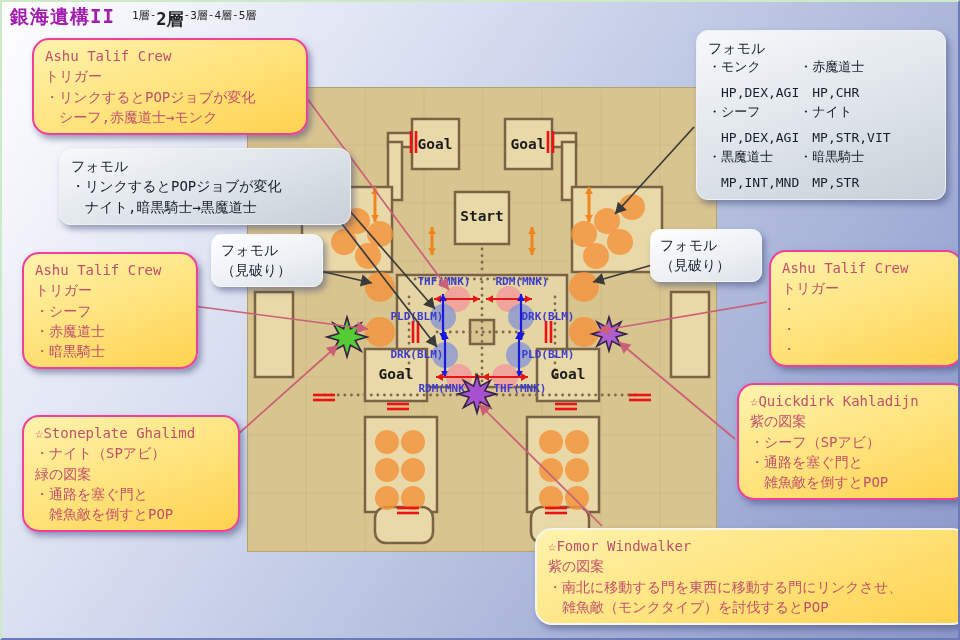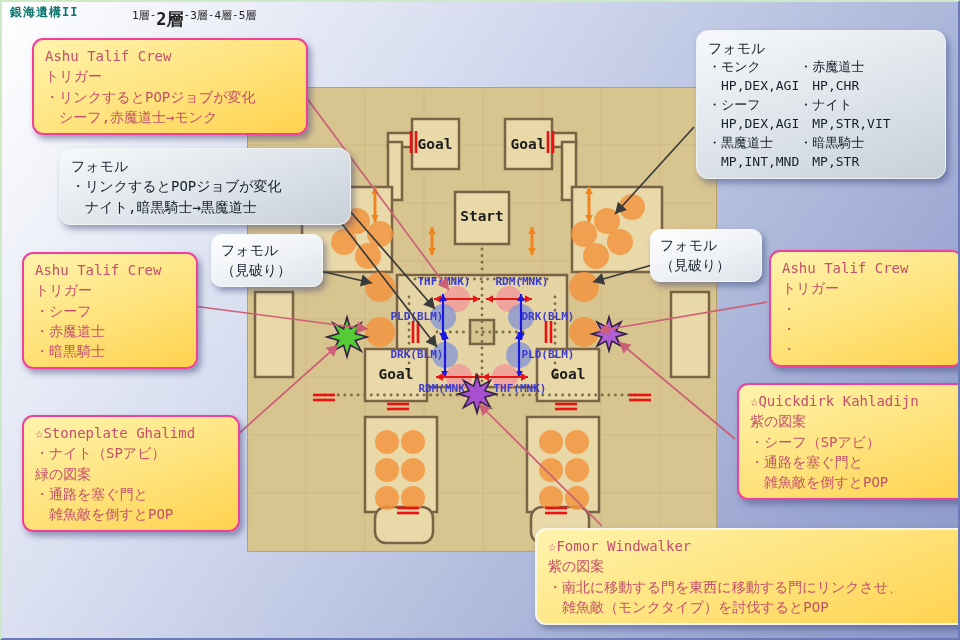--- a/index.html
+++ b/index.html
@@ -4,42 +4,42 @@
 <style>
   html,body{margin:0;padding:0;}
   body{
     width:960px;height:640px;position:relative;overflow:hidden;
     font-family:"DejaVu Sans Mono","DejaVu Sans",sans-serif;
     background:linear-gradient(125deg,#ffffff 0%,#f2f4fa 12%,#d7ddf0 35%,#b3bede 62%,#97a3d0 85%,#8b97c8 100%);
     box-sizing:border-box;
     border-style:solid;border-width:2px;
     border-color:#cde9c8 #6d7ab8 #6d7ab8 #cde9c8;
   }
-  .page-title{position:absolute;left:8px;top:2px;font-size:12px;font-weight:bold;color:#0f766e;letter-spacing:1px;}
+  .page-title{position:absolute;left:8px;top:2px;font-size:19px;font-weight:bold;color:#a21caf;letter-spacing:1px;}
   .floor-nav{position:absolute;left:130px;top:6px;color:#222;}
   .floor-nav .fl{font-size:11px;vertical-align:top;cursor:pointer;}
   .floor-nav .fl.active{font-size:17px;font-weight:bold;}
   .floor-nav .sep{font-size:11px;vertical-align:top;}
 
   .map-wrap{position:absolute;left:245px;top:85px;width:470px;height:465px;z-index:1;}
   #map-svg{display:block;}
 
-  .callout{position:absolute;z-index:3;border-radius:11px;line-height:1.45;
+  .callout{position:absolute;z-index:3;border-radius:17px;line-height:1.45;
     box-shadow:3px 4px 6px rgba(60,70,120,.5);}
   .callout-yellow{background:linear-gradient(160deg,#fff3ac 0%,#ffe27a 55%,#ffd24e 100%);
     border:2px solid #f0409c;color:#c2506b;padding:6px 11px;font-size:14px;}
   .callout-yellow.border-white{border-color:#f7f5ec;}
   .callout-gray{background:linear-gradient(160deg,#f7f9fb 0%,#dde3e9 55%,#c7cfd8 100%);
     border:1px solid #eef2f5;color:#16202a;padding:7px 11px;font-size:14px;border-radius:12px;}
   .callout-white{background:linear-gradient(160deg,#ffffff 0%,#eef1f5 55%,#dde3ea 100%);
     border:1px solid #f4f6f8;color:#16202a;padding:5px 9px;font-size:14px;border-radius:10px;}
   .c-line,.c-title{white-space:pre-wrap;}
   .stats-cols{display:flex;gap:0;font-size:13px;}
   .stats-col{flex:0 0 auto;}
-  .stats-val{padding-left:13px;}
+  .stats-val{padding-left:13px;margin-top:7px;}
 
   #connector-svg{position:absolute;left:0;top:0;z-index:2;pointer-events:none;}
   svg text{user-select:none;}
 </style>
 </head>
 <body>
 
 <div class="page-title">銀海遺構II</div>
 <div class="floor-nav">
   <span class="fl">1層</span><span class="sep">-</span><span class="fl active">2層</span><span class="sep">-</span><span class="fl">3層</span><span class="sep">-</span><span class="fl">4層</span><span class="sep">-</span><span class="fl">5層</span>

